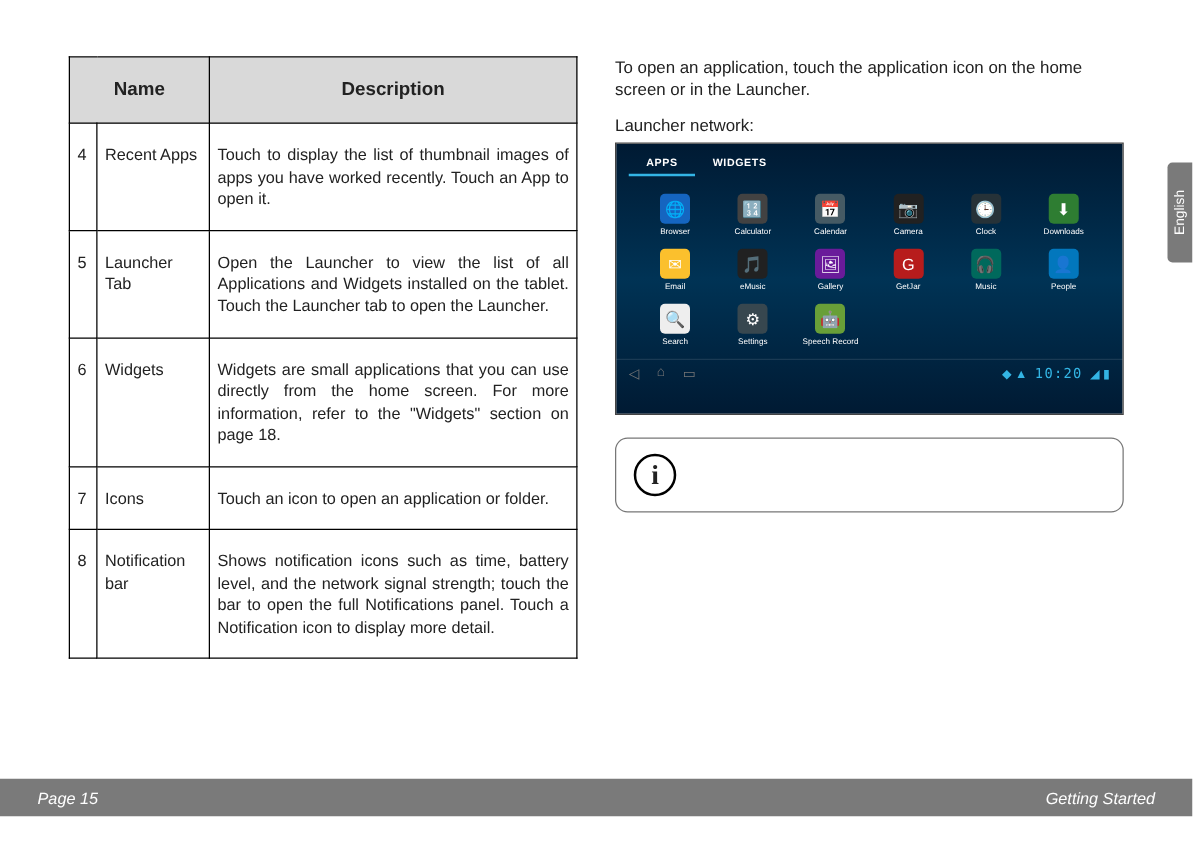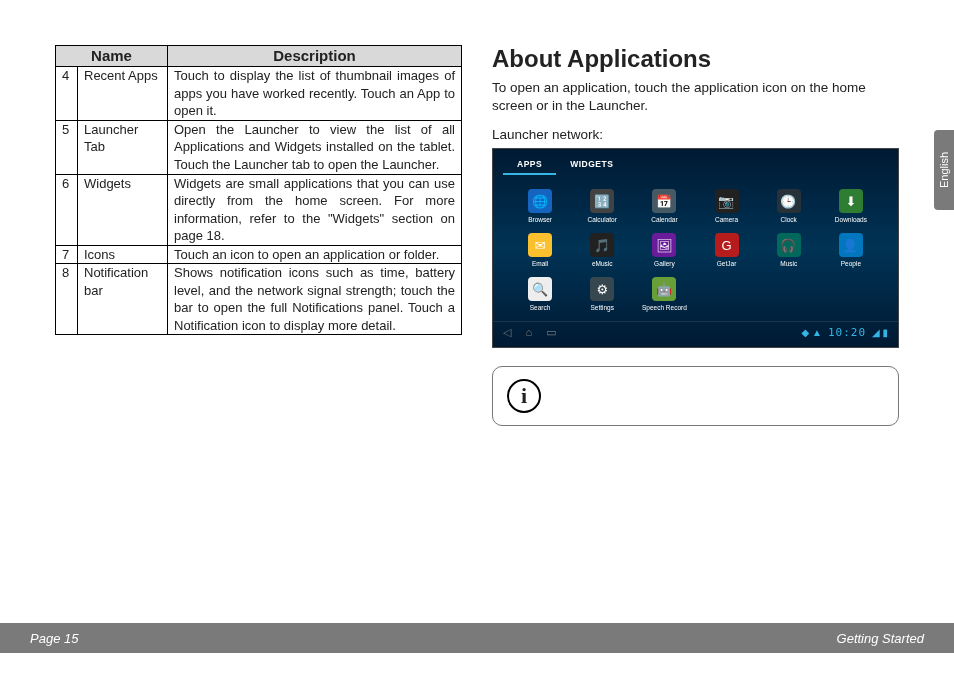--- a/index.html
+++ b/index.html
@@ -25,21 +25,21 @@
   }
   
   table.ui-table {
     border-collapse: collapse;
     width: 100%;
     font-size: 13px;
     line-height: 1.35;
   }
   table.ui-table th, table.ui-table td {
     border: 1px solid #000;
-    padding: 0 6px;
+    padding: 16px 6px;
     vertical-align: top;
     text-align: left;
   }
   table.ui-table th {
     background: #d9d9d9;
     text-align: center;
     font-weight: bold;
     font-size: 15px;
   }
   table.ui-table td.num { width: 22px; }
@@ -59,21 +59,21 @@
   .label-text {
     font-size: 13.5px;
     margin-bottom: 6px;
   }
   
   .launcher {
     width: 100%;
     background: linear-gradient(to bottom,#001a33,#003355 50%,#001a33);
     border: 1px solid #444;
     position: relative;
-    padding-bottom: 6px;
+    padding-bottom: 24px;
   }
   .launcher-tabs {
     display: flex;
     padding: 6px 10px 0 10px;
   }
   .launcher-tab {
     color: #fff;
     font-size: 8.5px;
     font-weight: bold;
     padding: 4px 14px;
@@ -223,21 +223,20 @@
         <tr>
           <td class="num">8</td>
           <td class="name">Notification bar</td>
           <td class="desc">Shows notification icons such as time, battery level, and the network signal strength; touch the bar to open the full Notifications panel. Touch a Notification icon to display more detail.</td>
         </tr>
       </tbody>
     </table>
   </div>
 
   <div class="col">
-    <h2 class="section-title">About Applications</h2>
     <p class="intro-text">To open an application, touch the application icon on the home screen or in the Launcher.</p>
     <p class="label-text">Launcher network:</p>
 
     <div class="launcher">
       <div class="launcher-tabs">
         <div class="launcher-tab active">APPS</div>
         <div class="launcher-tab">WIDGETS</div>
       </div>
       <div class="app-grid" id="app-grid">
           <div class="app">

